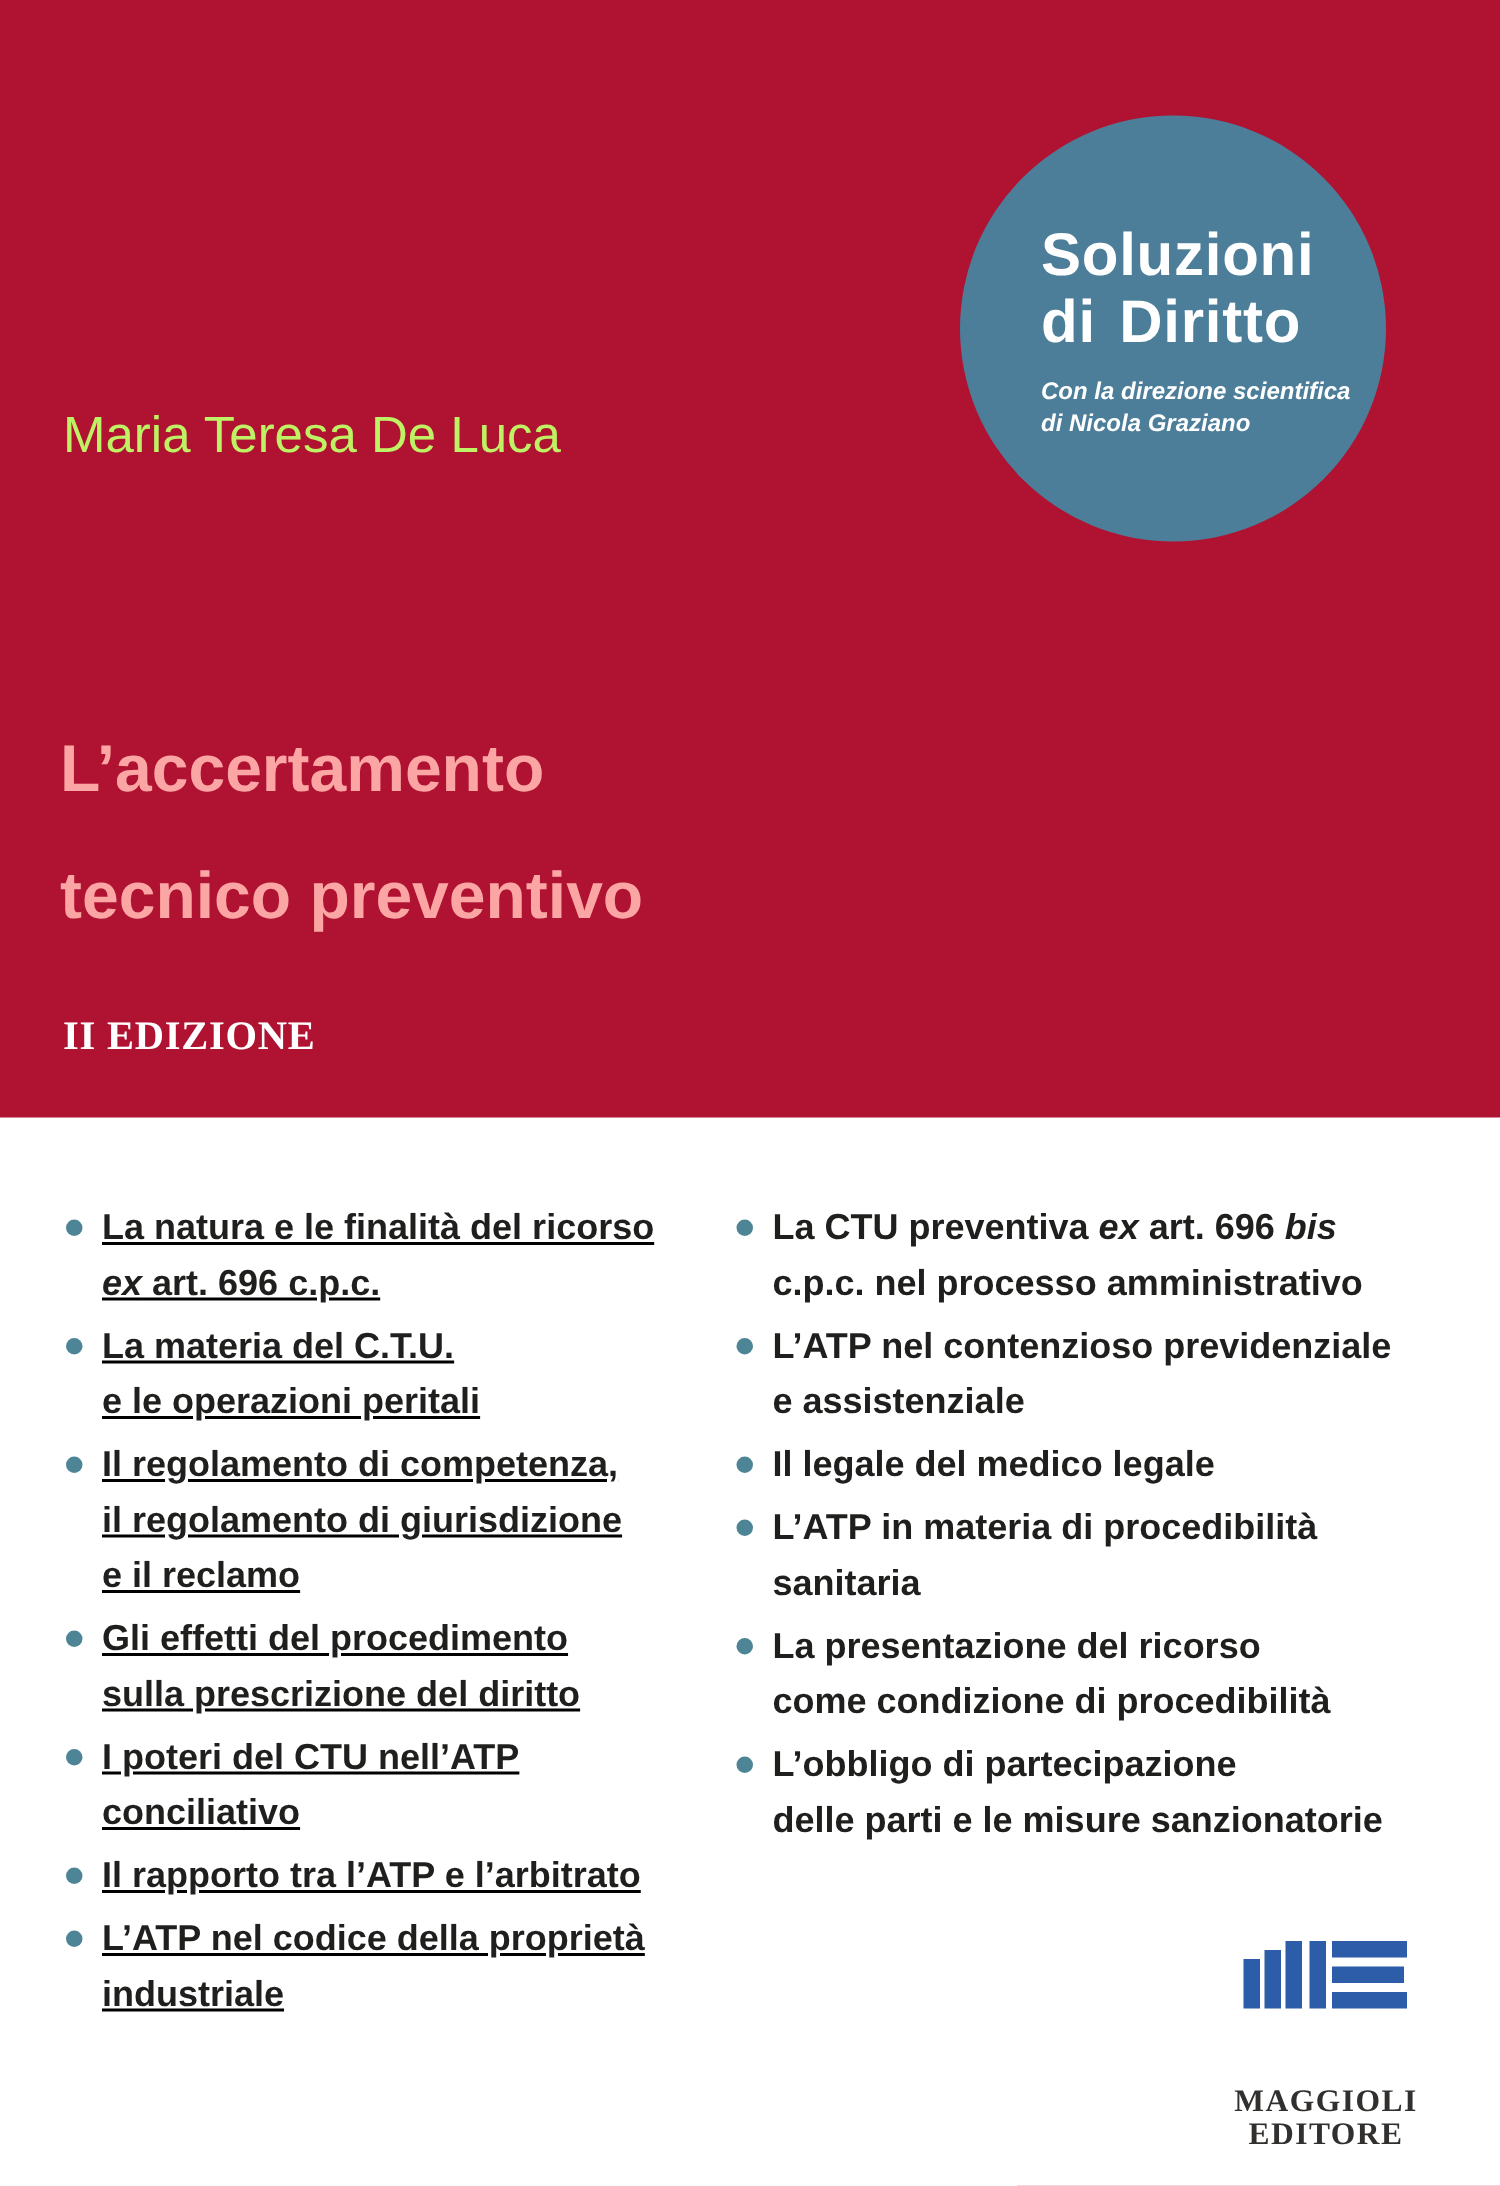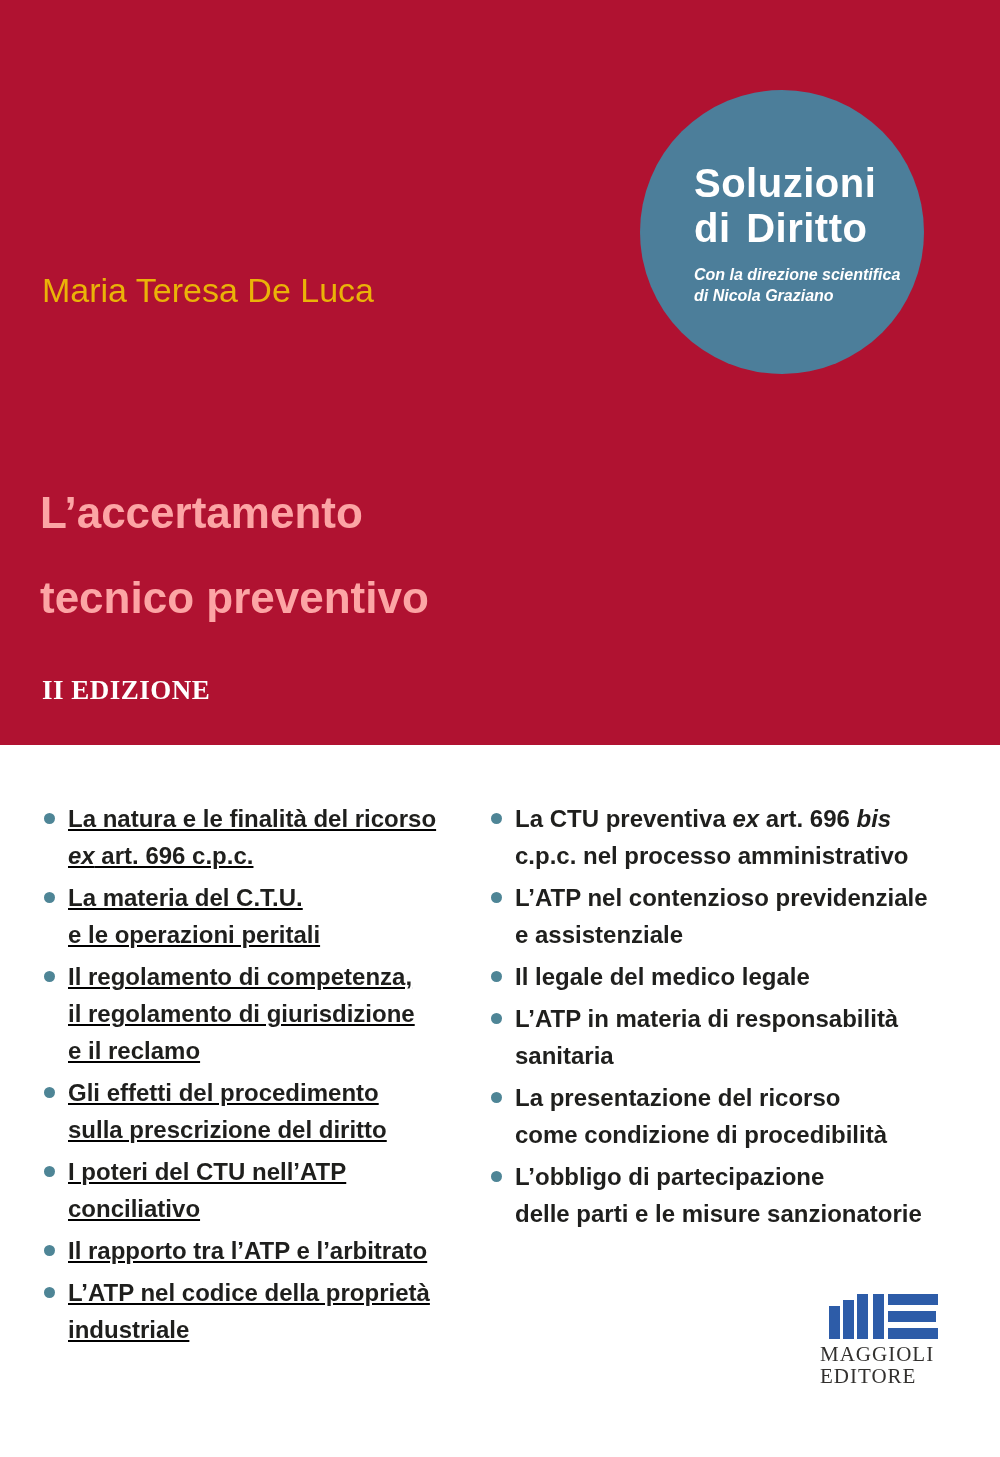--- a/index.html
+++ b/index.html
@@ -11,38 +11,38 @@
     font-family:"Liberation Sans", sans-serif;
   }
   
   .band {
     position:absolute; left:0; top:0;
     width:1000px; height:745px;
     background:var(--band,#B01231);
   }
   
   .badge {
-    position:absolute; left:640px; top:90px;
+    position:absolute; left:640px; top:77px;
     width:284px; height:284px;
     border-radius:50%;
     background:var(--badge,#4C7E9A);
   }
   .badge-text { position:absolute; left:54px; top:71px; color:#ffffff; }
   .badge-title {
     font-size:40px; line-height:45px; font-weight:bold;
     letter-spacing:0.5px; word-spacing:4px;
   }
   .badge-sub {
     margin-top:13px;
     font-size:16px; line-height:21px;
     font-style:italic; font-weight:bold;
   }
   .author {
     position:absolute; left:42px; top:271px;
-    color:#eab308; font-size:34px; font-weight:normal;
+    color:#bef264; font-size:34px; font-weight:normal;
   }
   .title {
     position:absolute; left:40px; top:470px;
     color:#fca5a5; font-size:44px; line-height:85px; font-weight:bold;
     letter-spacing:0px;
   }
   .edition {
     position:absolute; left:42px; top:675px;
     color:#ffffff; font-size:27px; font-weight:bold; letter-spacing:0.5px;font-family:Liberation Serif, serif;
   }
@@ -68,23 +68,24 @@
   .logo-mark { position:absolute; left:829px; top:1294px; width:109px; height:45px; }
   .logo-mark .bar { position:absolute; background:var(--logoBlue,#2D5CA8); }
   .bar-v1 { left:0;  top:12px; width:11px; height:33px; }
   .bar-v2 { left:14px; top:6px; width:11px; height:39px; }
   .bar-v3 { left:28px; top:0;   width:11px; height:45px; }
   .bar-sp { left:44px; top:0;   width:11px; height:45px; }
   .bar-h1 { left:59px; top:0;    width:50px; height:11px; }
   .bar-h2 { left:59px; top:17px; width:48px; height:11px; }
   .bar-h3 { left:59px; top:34px; width:50px; height:11px; }
   .logo-text {
-    position:absolute; left:820px; top:1343px; width:128px;
+    position:absolute; left:820px; top:1389px; width:128px;
+    text-align:center;
     font-family:"Liberation Serif", serif;
-    font-weight:normal;
+    font-weight:bold;
     color:var(--logoText,#32302E);
     font-size:21px; line-height:22px; letter-spacing:1px;
   }
 </style>
 </head>
 <body>
 
 <div class="cover">
 
   <div class="band">
@@ -127,21 +128,21 @@
       <div class="bullet-item"><span class="dot"></span><span class="bullet-text"><span>Il rapporto tra l’ATP e l’arbitrato</span></span></div>
       <div class="bullet-item"><span class="dot"></span><span class="bullet-text"><span>L’ATP nel codice della proprietà
 industriale</span></span></div>
     </div>
   <div class="col col-right">
       <div class="bullet-item"><span class="dot"></span><span class="bullet-text"><span>La CTU preventiva </span><i>ex</i><span> art. 696 </span><i>bis</i><span>
 c.p.c. nel processo amministrativo</span></span></div>
       <div class="bullet-item"><span class="dot"></span><span class="bullet-text"><span>L’ATP nel contenzioso previdenziale
 e assistenziale</span></span></div>
       <div class="bullet-item"><span class="dot"></span><span class="bullet-text"><span>Il legale del medico legale</span></span></div>
-      <div class="bullet-item"><span class="dot"></span><span class="bullet-text"><span>L’ATP in materia di responsabilità
+      <div class="bullet-item"><span class="dot"></span><span class="bullet-text"><span>L’ATP in materia di procedibilità
 sanitaria</span></span></div>
       <div class="bullet-item"><span class="dot"></span><span class="bullet-text"><span>La presentazione del ricorso
 come condizione di procedibilità</span></span></div>
       <div class="bullet-item"><span class="dot"></span><span class="bullet-text"><span>L’obbligo di partecipazione
 delle parti e le misure sanzionatorie</span></span></div>
     </div>
 
   <div class="logo-mark">
     <div class="bar bar-v1"></div>
     <div class="bar bar-v2"></div>

